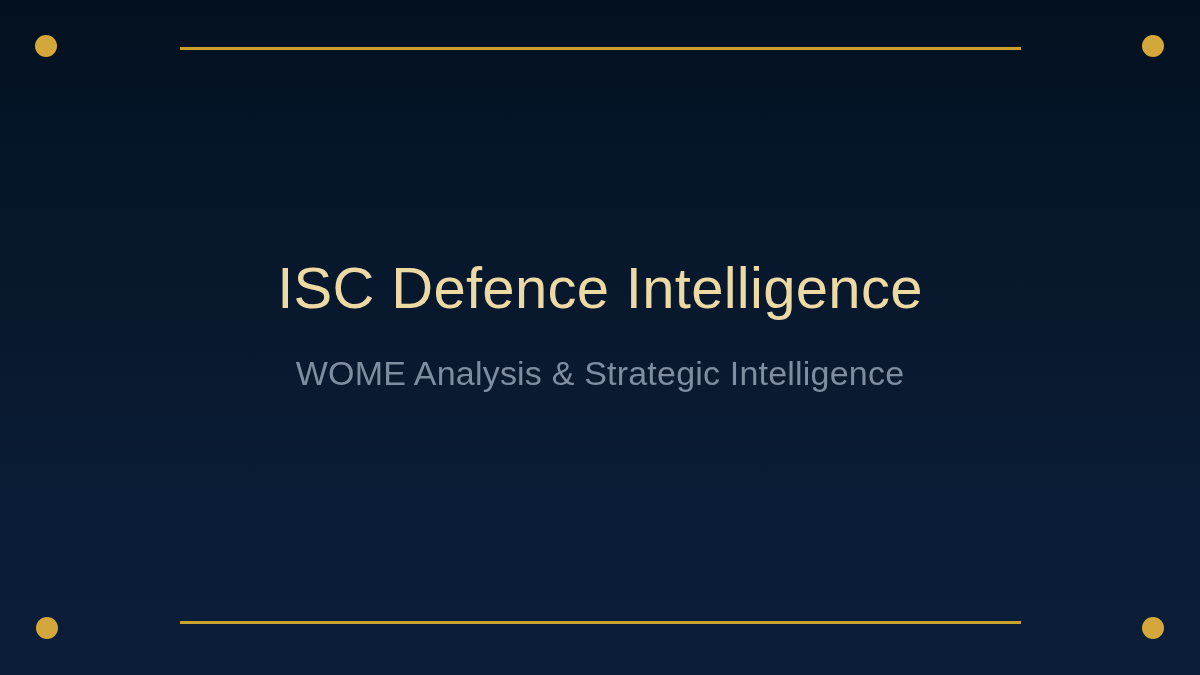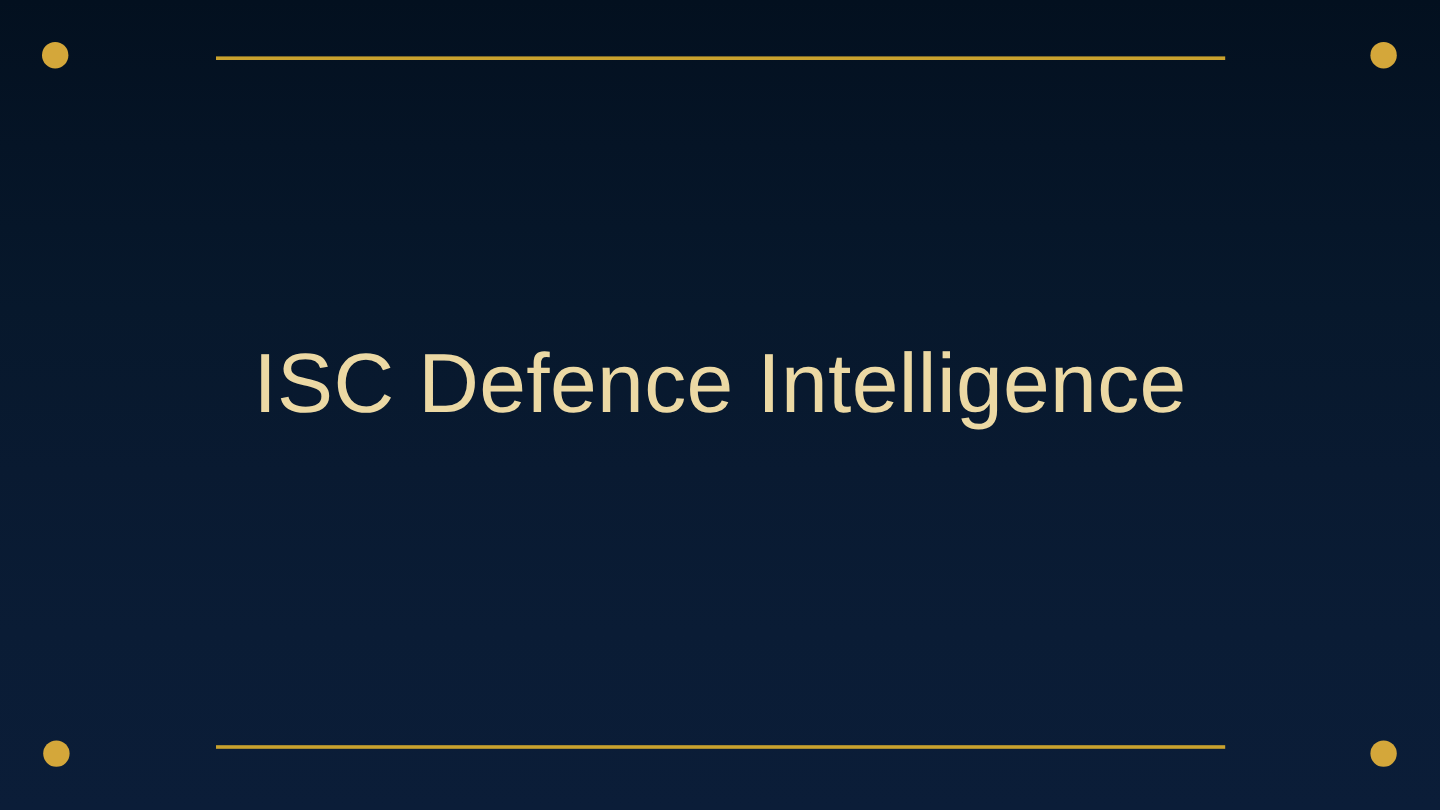--- a/index.html
+++ b/index.html
@@ -55,21 +55,21 @@
     height: 675px;
     display: flex;
     flex-direction: column;
     align-items: center;
     justify-content: center;
     padding-bottom: 36px;
     box-sizing: border-box;
   }
   .slide-title {
     margin: 13px;
-    font-size: 70px;
+    font-size: 58px;
     font-weight: 400;
     line-height: 1.04;
     letter-spacing: 0.3px;
     color: #ecd9a4;
     white-space: nowrap;
   }
   .slide-subtitle {
     margin: 0;
     margin-top: 22px;
     font-size: 34px;
@@ -88,15 +88,16 @@
   <span class="corner-dot dot-tl"></span>
   <span class="corner-dot dot-tr"></span>
   <span class="corner-dot dot-bl"></span>
   <span class="corner-dot dot-br"></span>
 
   <span class="rule rule-top"></span>
   <span class="rule rule-bottom"></span>
 
   <div class="center-block">
     <h1 class="slide-title">ISC Defence Intelligence</h1>
+    <p class="slide-subtitle">WOME Analysis &amp; Strategic Intelligence</p>
   </div>
 
 </div>
 
 </body></html>

